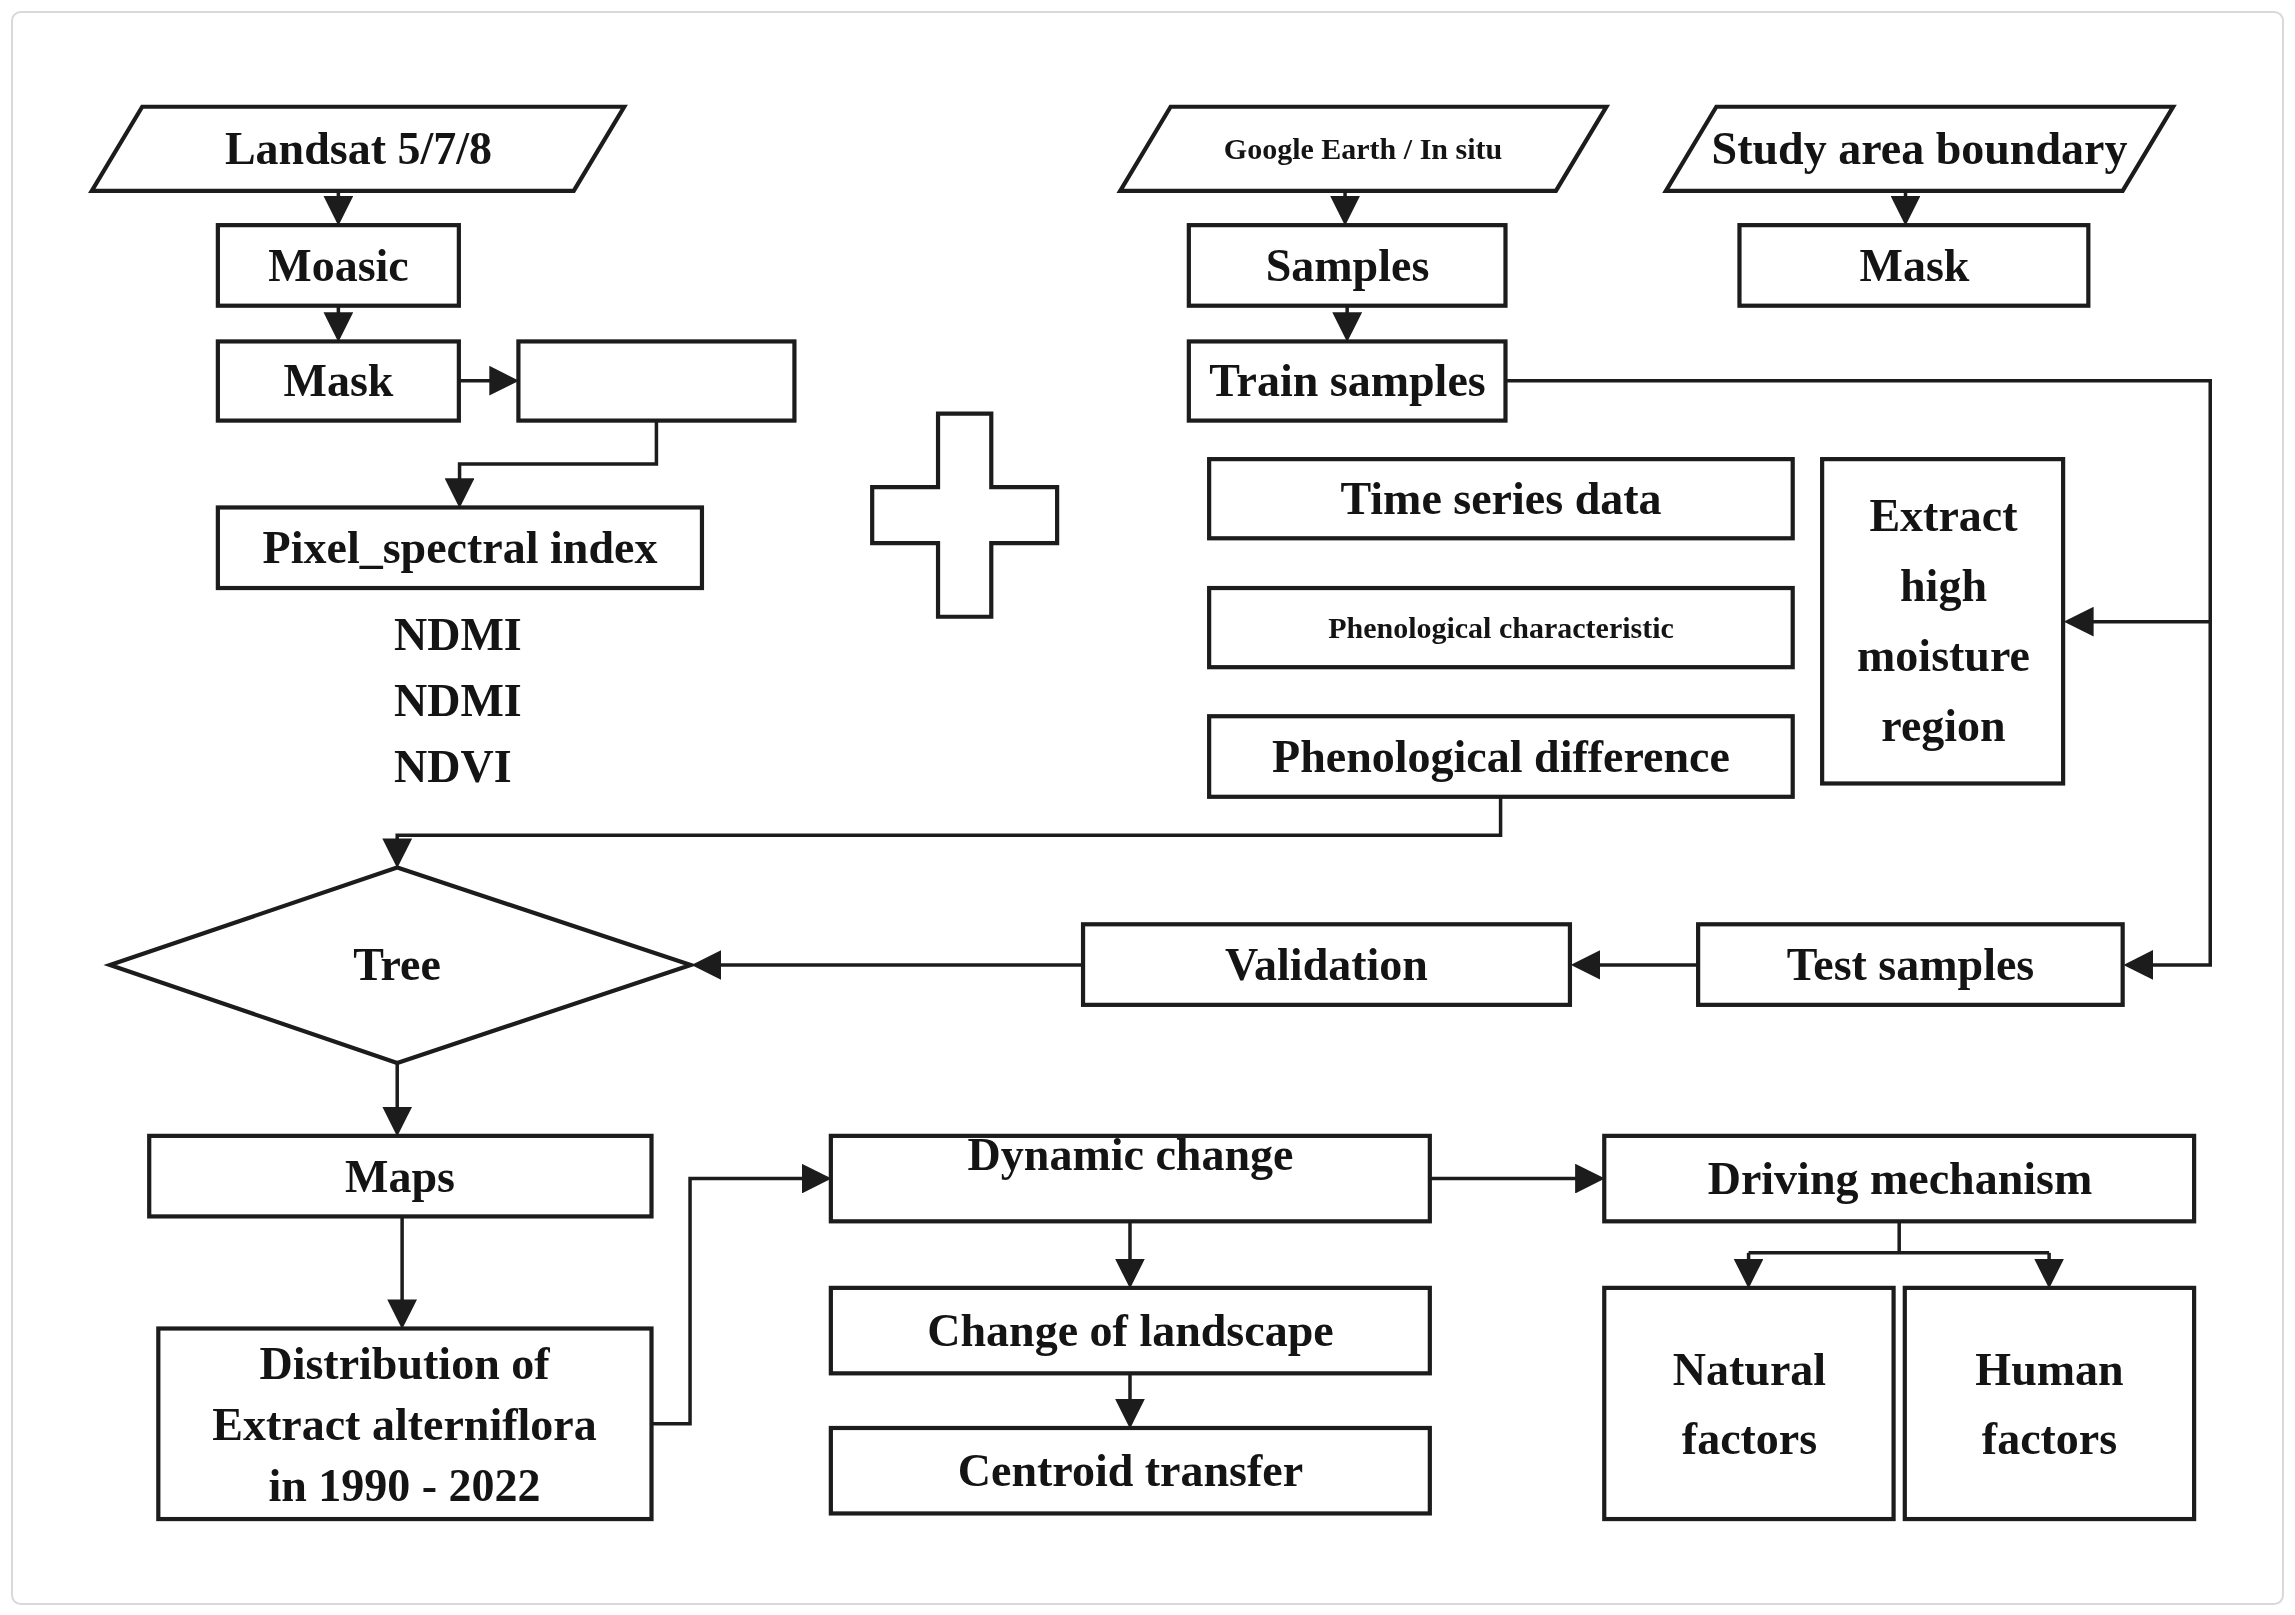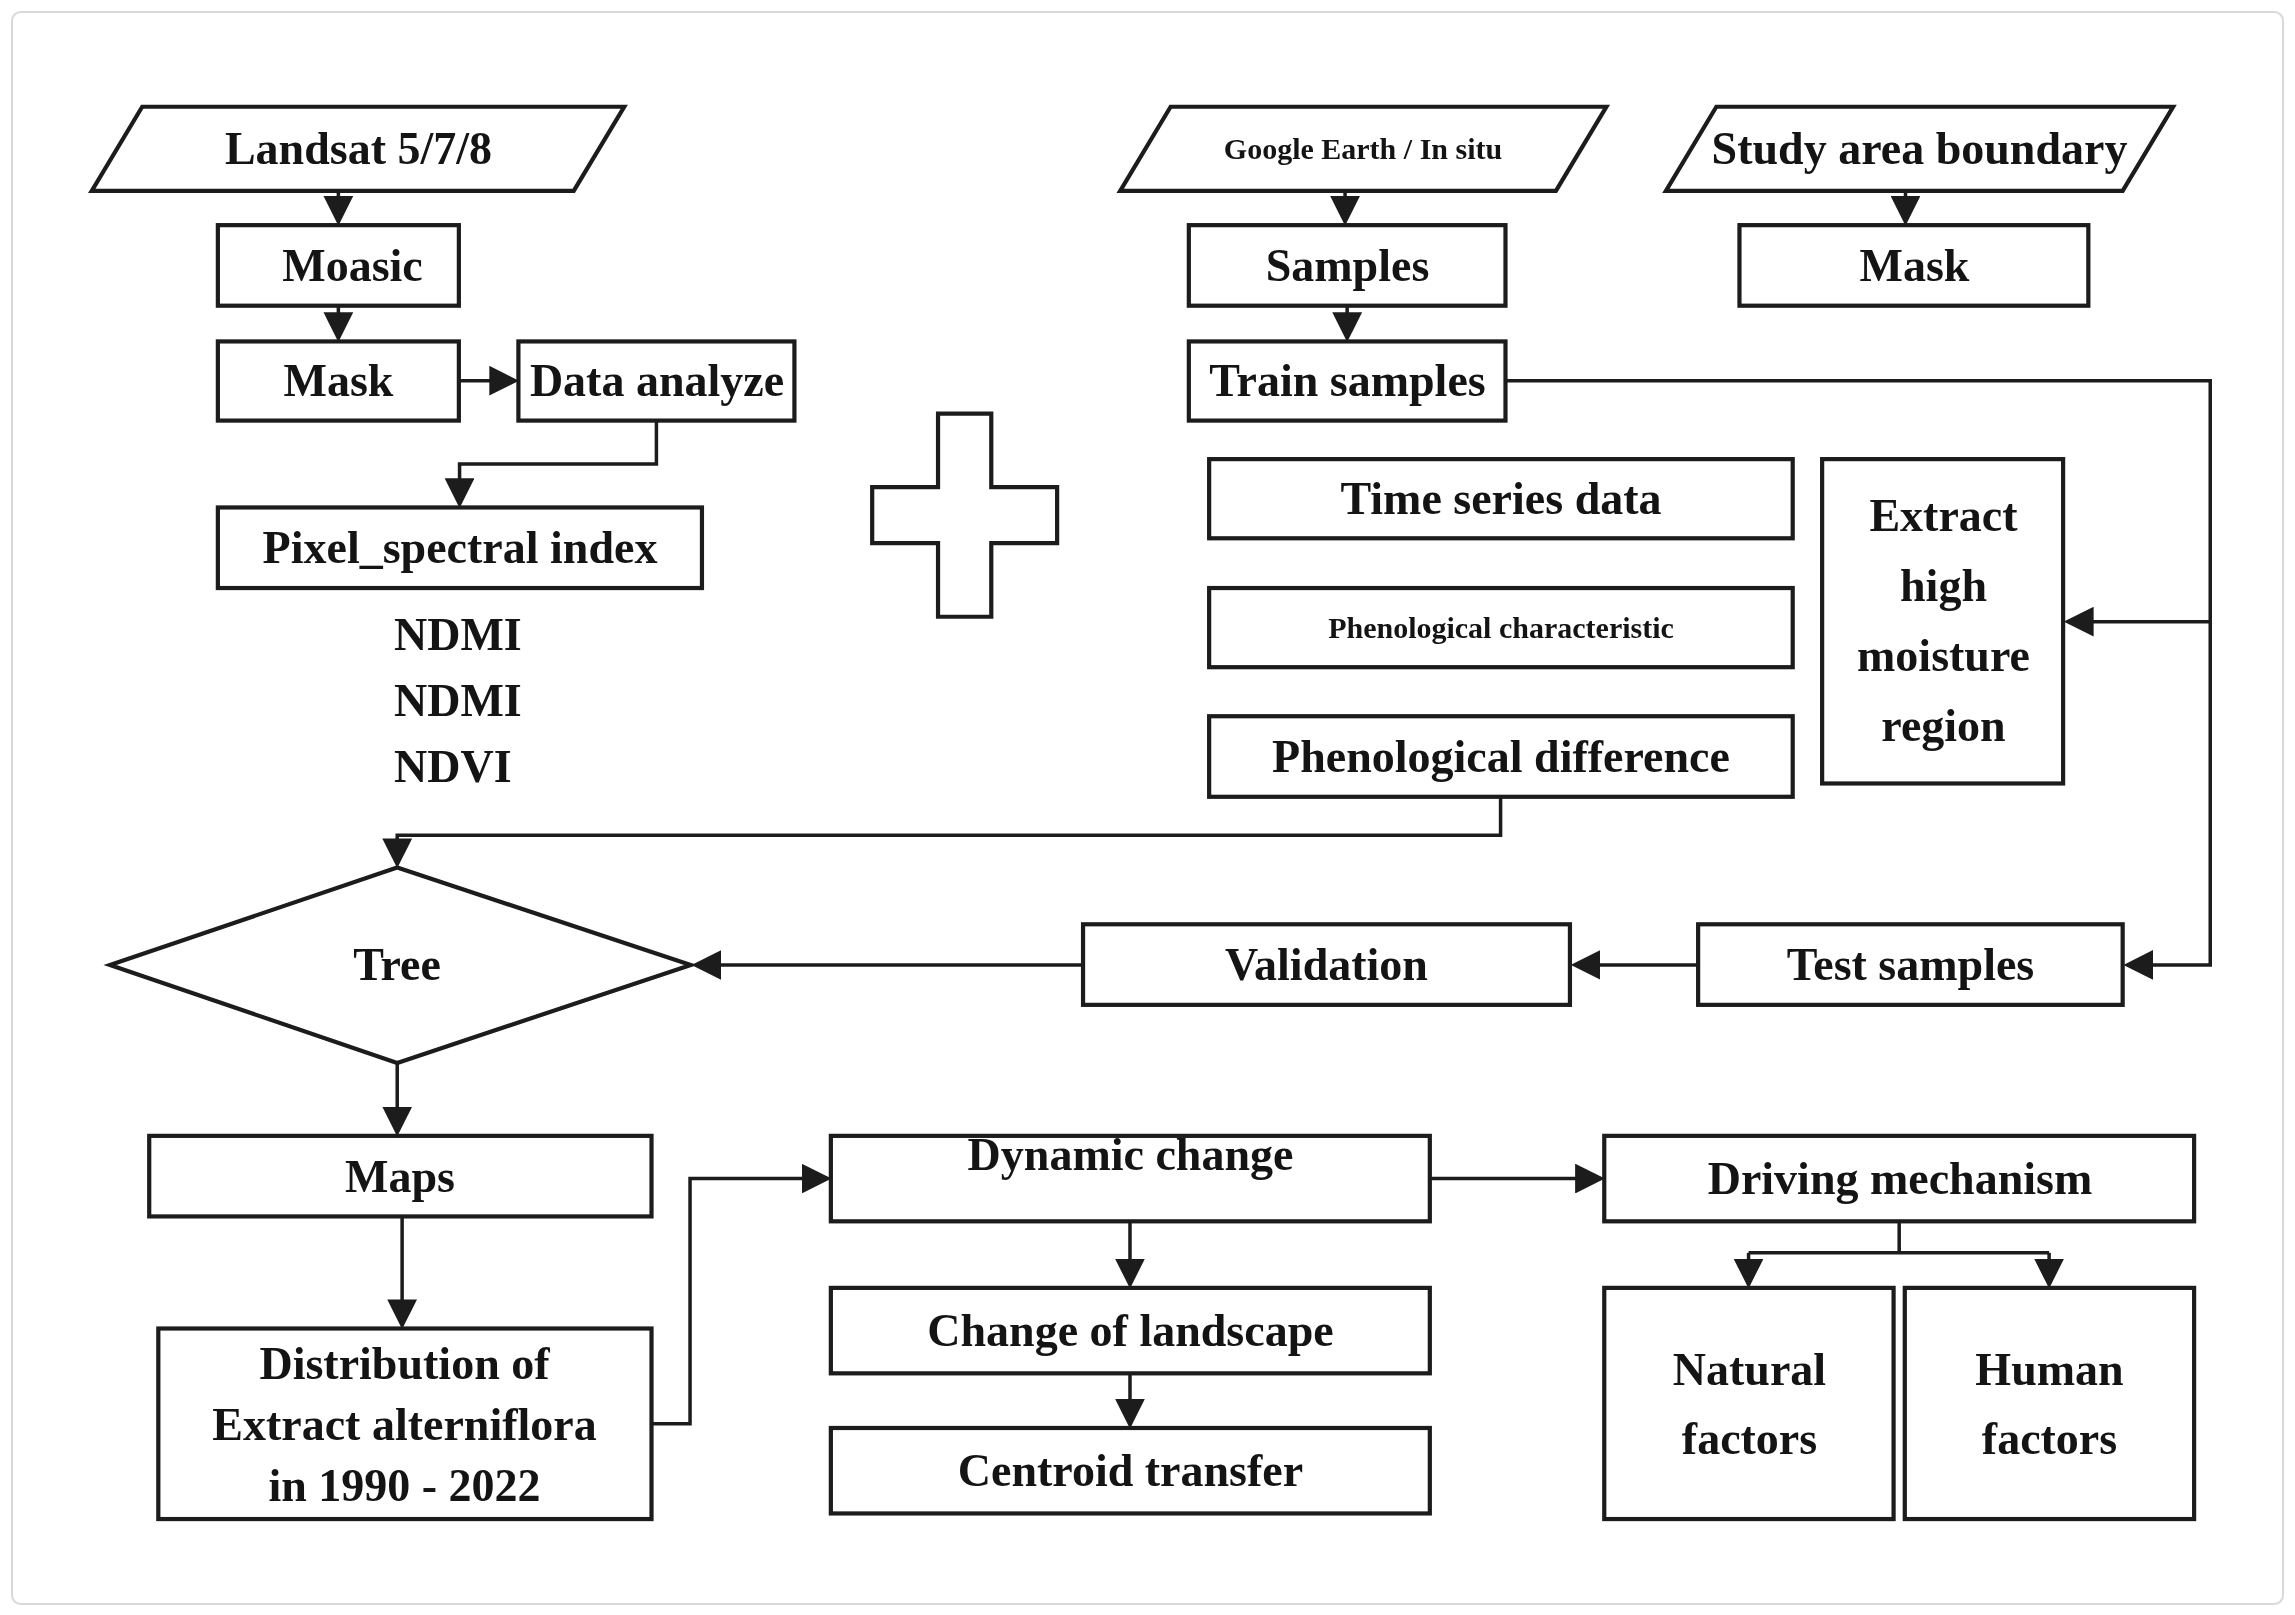--- a/index.html
+++ b/index.html
@@ -108,28 +108,25 @@
       <path d="M1613,1960 L1613,2033" marker-end="url(#arr)"></path>
       <path d="M2711,1743 L2711,1788 M2496,1788 L2925,1788"></path>
       <path d="M2496,1788 L2496,1833" marker-end="url(#arr)"></path>
       <path d="M2925,1788 L2925,1833" marker-end="url(#arr)"></path>
     </g>
   </svg>
 
   <div class="lbl" style="left:106px;top:107px;width:505px;height:84px">
       <span>Landsat 5/7/8</span>
     </div>
-  <div class="lbl" style="left:232px;top:225px;width:241px;height:81px">
+  <div class="lbl" style="left:218px;top:225px;width:241px;height:81px">
       <span>Moasic</span>
     </div>
   <div class="lbl" style="left:218px;top:341px;width:241px;height:79px">
       <span>Mask</span>
-    </div>
-  <div class="lbl" style="left:519px;top:341px;width:276px;height:79px">
-      <span>Data analyze</span>
     </div>
   <div class="lbl" style="left:218px;top:507px;width:484px;height:81px">
       <span>Pixel_spectral index</span>
     </div>
 
   <div class="lbl left" style="left:394px;top:607px;width:294px;height:56px">
       <span>NDMI</span>
     </div>
   <div class="lbl left" style="left:394px;top:673px;width:294px;height:56px">
       <span>NDMI</span>

